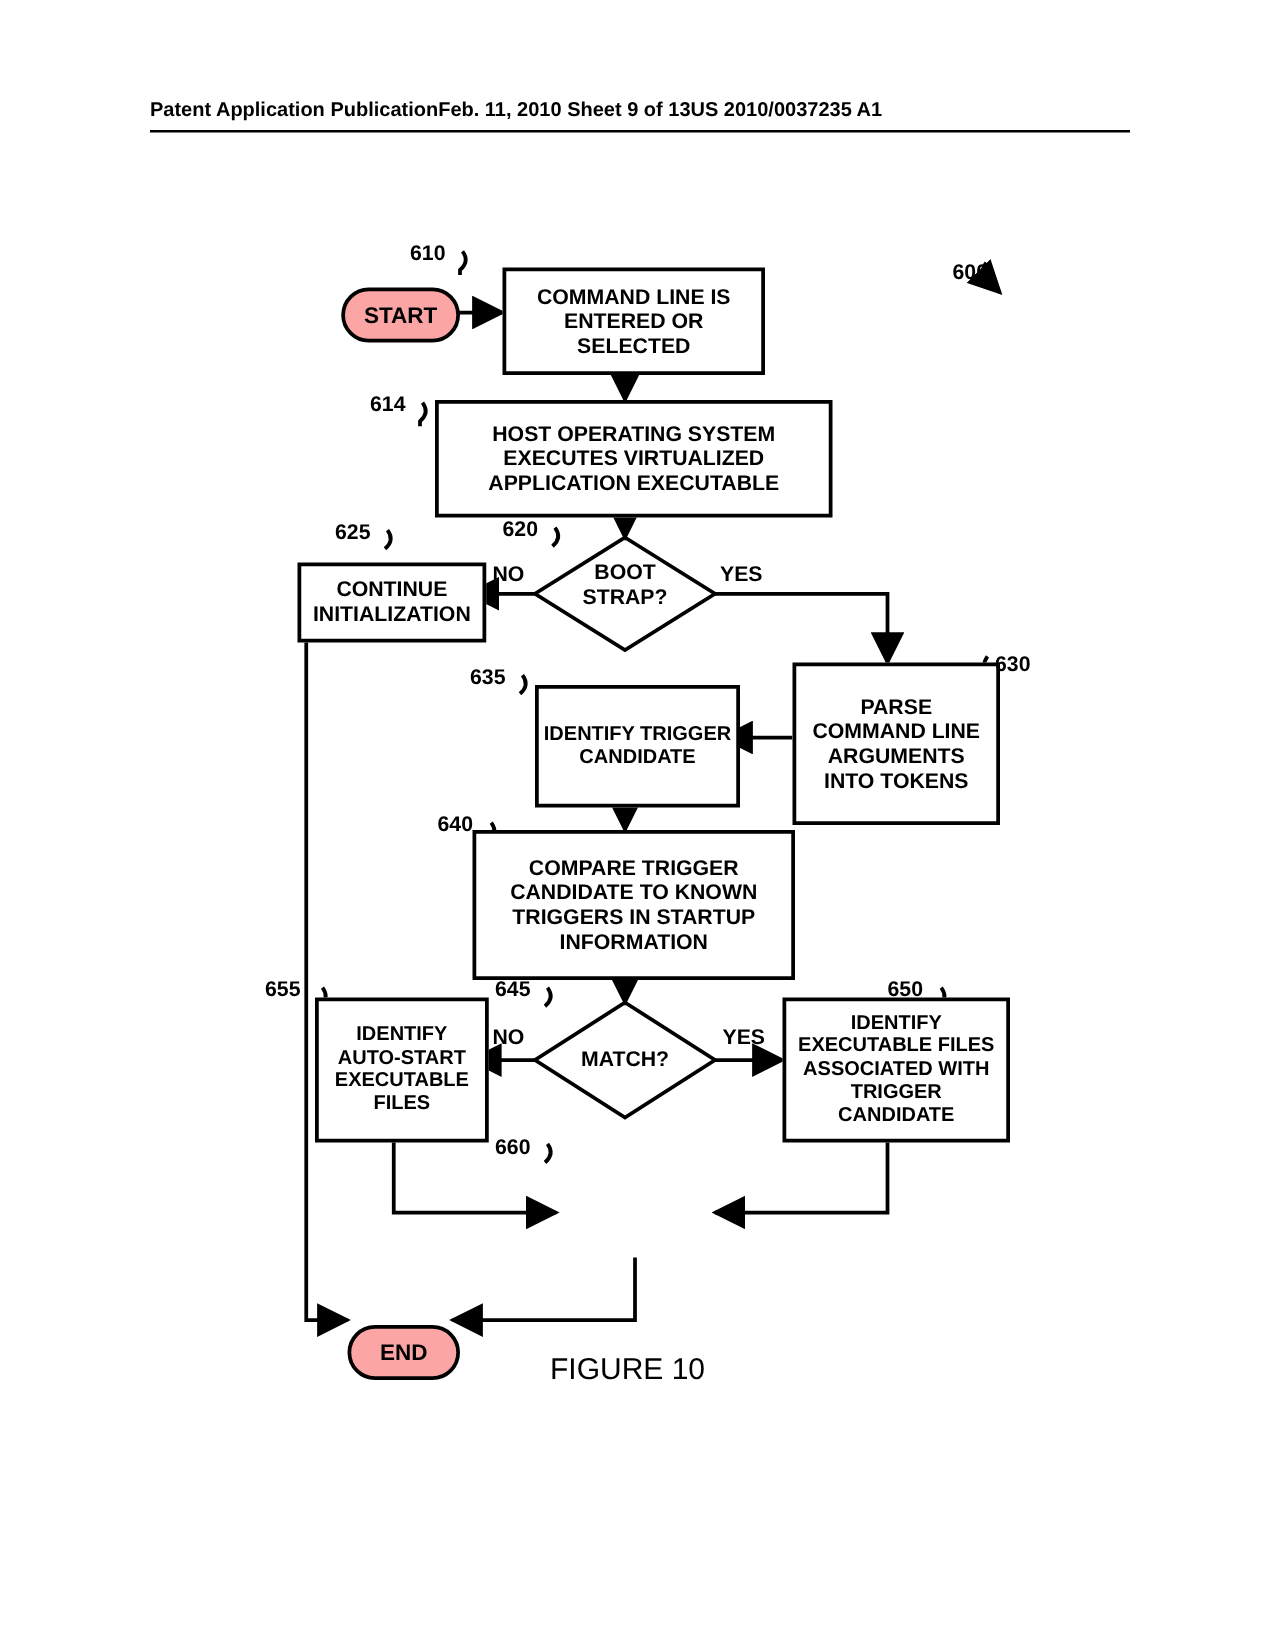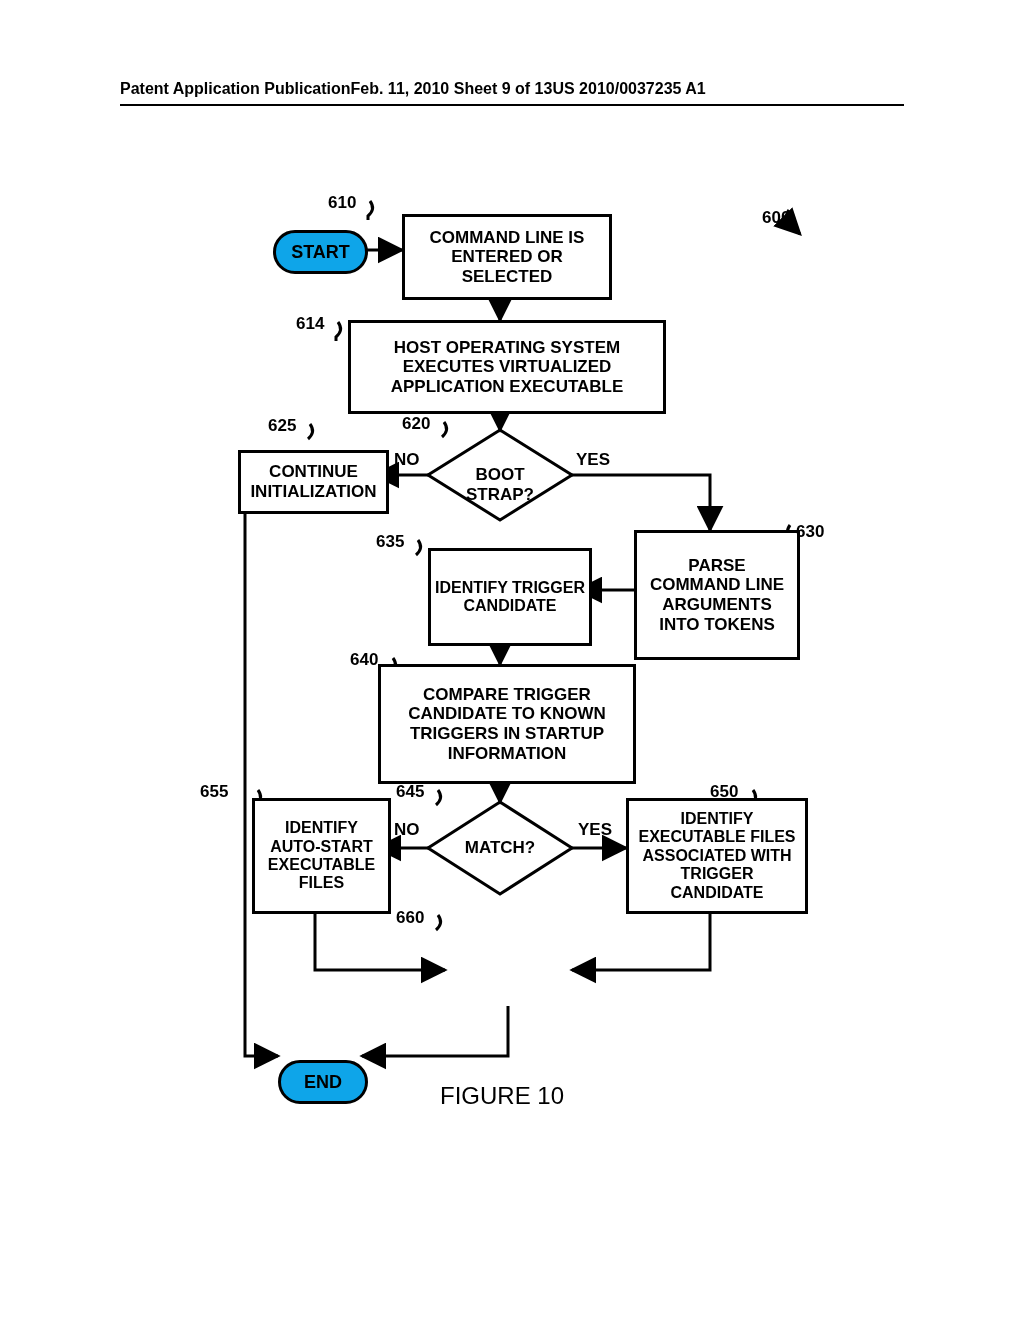--- a/index.html
+++ b/index.html
@@ -51,21 +51,21 @@
   .box {
     border: 3px solid #000;
     background: #fff;
     display: flex;
     align-items: center;
     justify-content: center;
     padding: 4px;
   }
   .pill {
     border: 3px solid #000;
-    background: #0ea5e9;
+    background: #fca5a5;
     border-radius: 999px;
     display: flex;
     align-items: center;
     justify-content: center;
   }
   .label {
     font-size: 17px;
   }
   .figcap {
     position: absolute;
@@ -141,21 +141,21 @@
 </svg>
 
 <div class="pill" style="left:273px; top:230px; width:89px; height:38px; font-size:18px;">START</div>
 
 <div class="box" style="left:402px; top:214px; width:196px; height:72px; font-size:17px;">COMMAND LINE IS ENTERED OR SELECTED</div>
 
 <div class="box" style="left:348px; top:320px; width:304px; height:80px; font-size:17px;">HOST OPERATING SYSTEM EXECUTES VIRTUALIZED APPLICATION EXECUTABLE</div>
 
 <div class="box" style="left:238px; top:450px; width:137px; height:50px; font-size:17px;">CONTINUE INITIALIZATION</div>
 
-<div class="label" style="left:456px; top:448px; width:88px;margin-top:17px;">
+<div class="label" style="left:456px; top:448px; width:88px;">
   <span>BOOT STRAP?</span>
 </div>
 
 <div class="box" style="left:634px; top:530px; width:152px; height:116px; font-size:17px;">PARSE COMMAND LINE ARGUMENTS INTO TOKENS</div>
 
 <div class="box" style="left:428px; top:548px; width:150px; height:84px; font-size:16px;">IDENTIFY TRIGGER CANDIDATE</div>
 
 <div class="box" style="left:378px; top:664px; width:244px; height:106px; font-size:17px;">COMPARE TRIGGER CANDIDATE TO KNOWN TRIGGERS IN STARTUP INFORMATION</div>
 
 <div class="label" style="left:462px; top:838px; width:76px;">
@@ -176,19 +176,19 @@
 
 <div class="label" style="left:328px; top:193px;">610</div>
 <div class="label" style="left:738px; top:208px;margin-left:24px;">600</div>
 <div class="label" style="left:296px; top:314px;">614</div>
 <div class="label" style="left:268px; top:416px;">625</div>
 <div class="label" style="left:402px; top:414px;">620</div>
 <div class="label" style="left:796px; top:522px;">630</div>
 <div class="label" style="left:376px; top:532px;">635</div>
 <div class="label" style="left:350px; top:650px;">640</div>
 <div class="label" style="left:396px; top:782px;">645</div>
-<div class="label" style="left:200px; top:782px;text-align:center;">655</div>
+<div class="label" style="left:212px; top:782px;text-align:center;">655</div>
 <div class="label" style="left:710px; top:782px;">650</div>
 <div class="label" style="left:396px; top:908px;">660</div>
 
 <div class="figcap" style="left:440px; top:1082px;">FIGURE 10</div>
 
 </div>
 
 </body></html>

